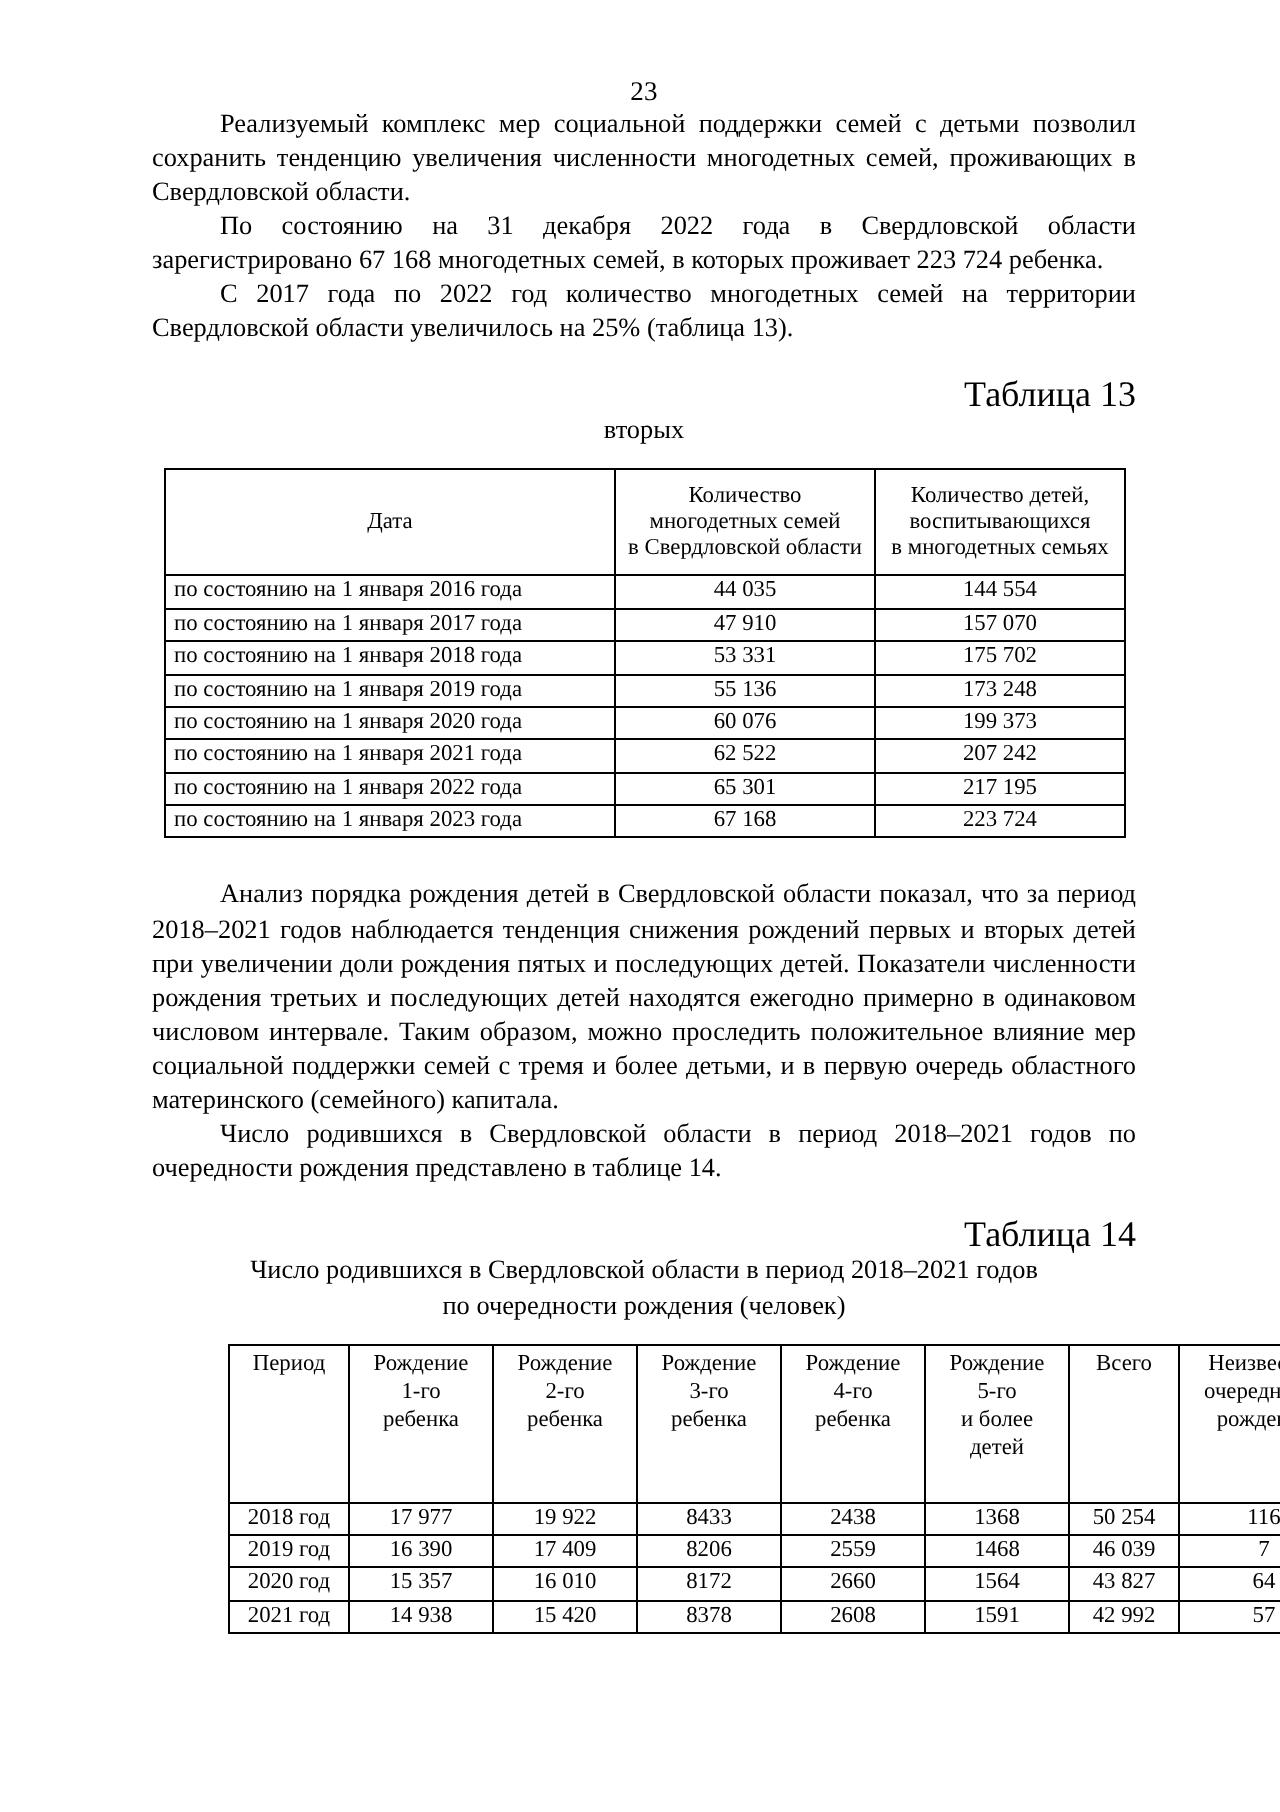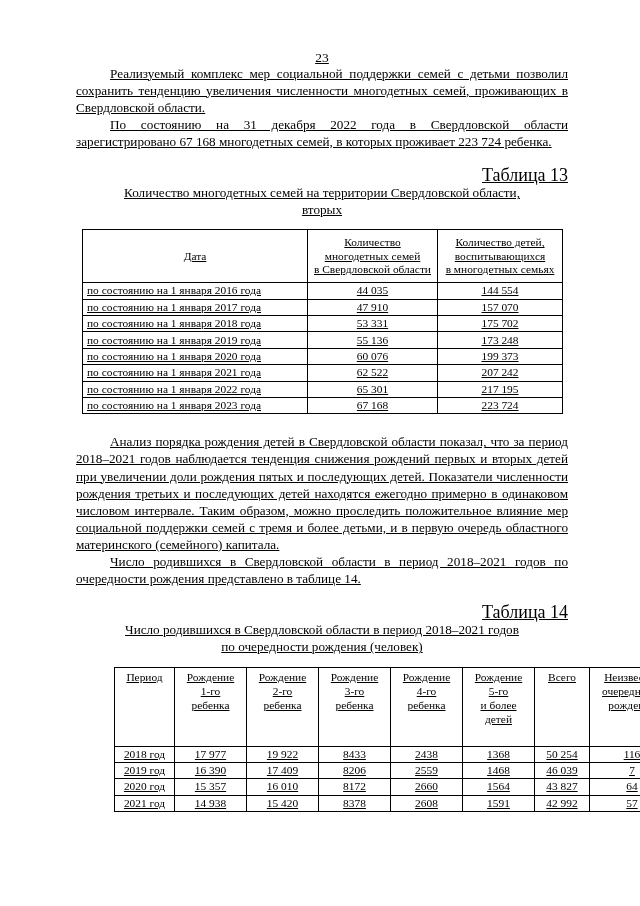--- a/index.html
+++ b/index.html
@@ -20,23 +20,22 @@
     width: 640px;
     height: 906px;
     background: #ffffff;
     box-sizing: border-box;
     padding: 0;
     overflow: hidden;
   }
   .content {
     position: absolute;
     left: 76px;
-    top: 12px;
+    top: 0;
     width: 492px;
-    text-decoration: underline;
   }
   .page-number {
     text-align: center;
     font-size: 13.5px;
     line-height: 1;
     padding-top: 39px;
     padding-bottom: 0;
     letter-spacing: 0.1px;
   }
   p.para {
@@ -145,25 +144,25 @@
 </head>
 <body>
 
 <div class="page">
   <div class="content">
 
     <div class="page-number">23</div>
 
     <p class="para first-para">Реализуемый комплекс мер социальной поддержки семей с детьми позволил сохранить тенденцию увеличения численности многодетных семей, проживающих в Свердловской области.</p>
     <p class="para">По состоянию на 31 декабря 2022 года в Свердловской области зарегистрировано 67 168 многодетных семей, в которых проживает 223 724 ребенка.</p>
+    <p class="para">С 2017 года по 2022 год количество многодетных семей на территории Свердловской области увеличилось на 25% (таблица 13).</p>
 
     <div class="spacer-md"></div>
 
     <div class="table-label">Таблица 13</div>
-    <div class="table-title">Количество многодетных семей на территории Свердловской области,</div>
     <div class="table-title">вторых</div>
 
     <div class="spacer-sm"></div>
 
     <div id="table13-wrap">
       <table class="doc-table" id="table13">
         <colgroup>
           <col class="t13-c1">
             <col class="t13-c2">
             <col class="t13-c3">

